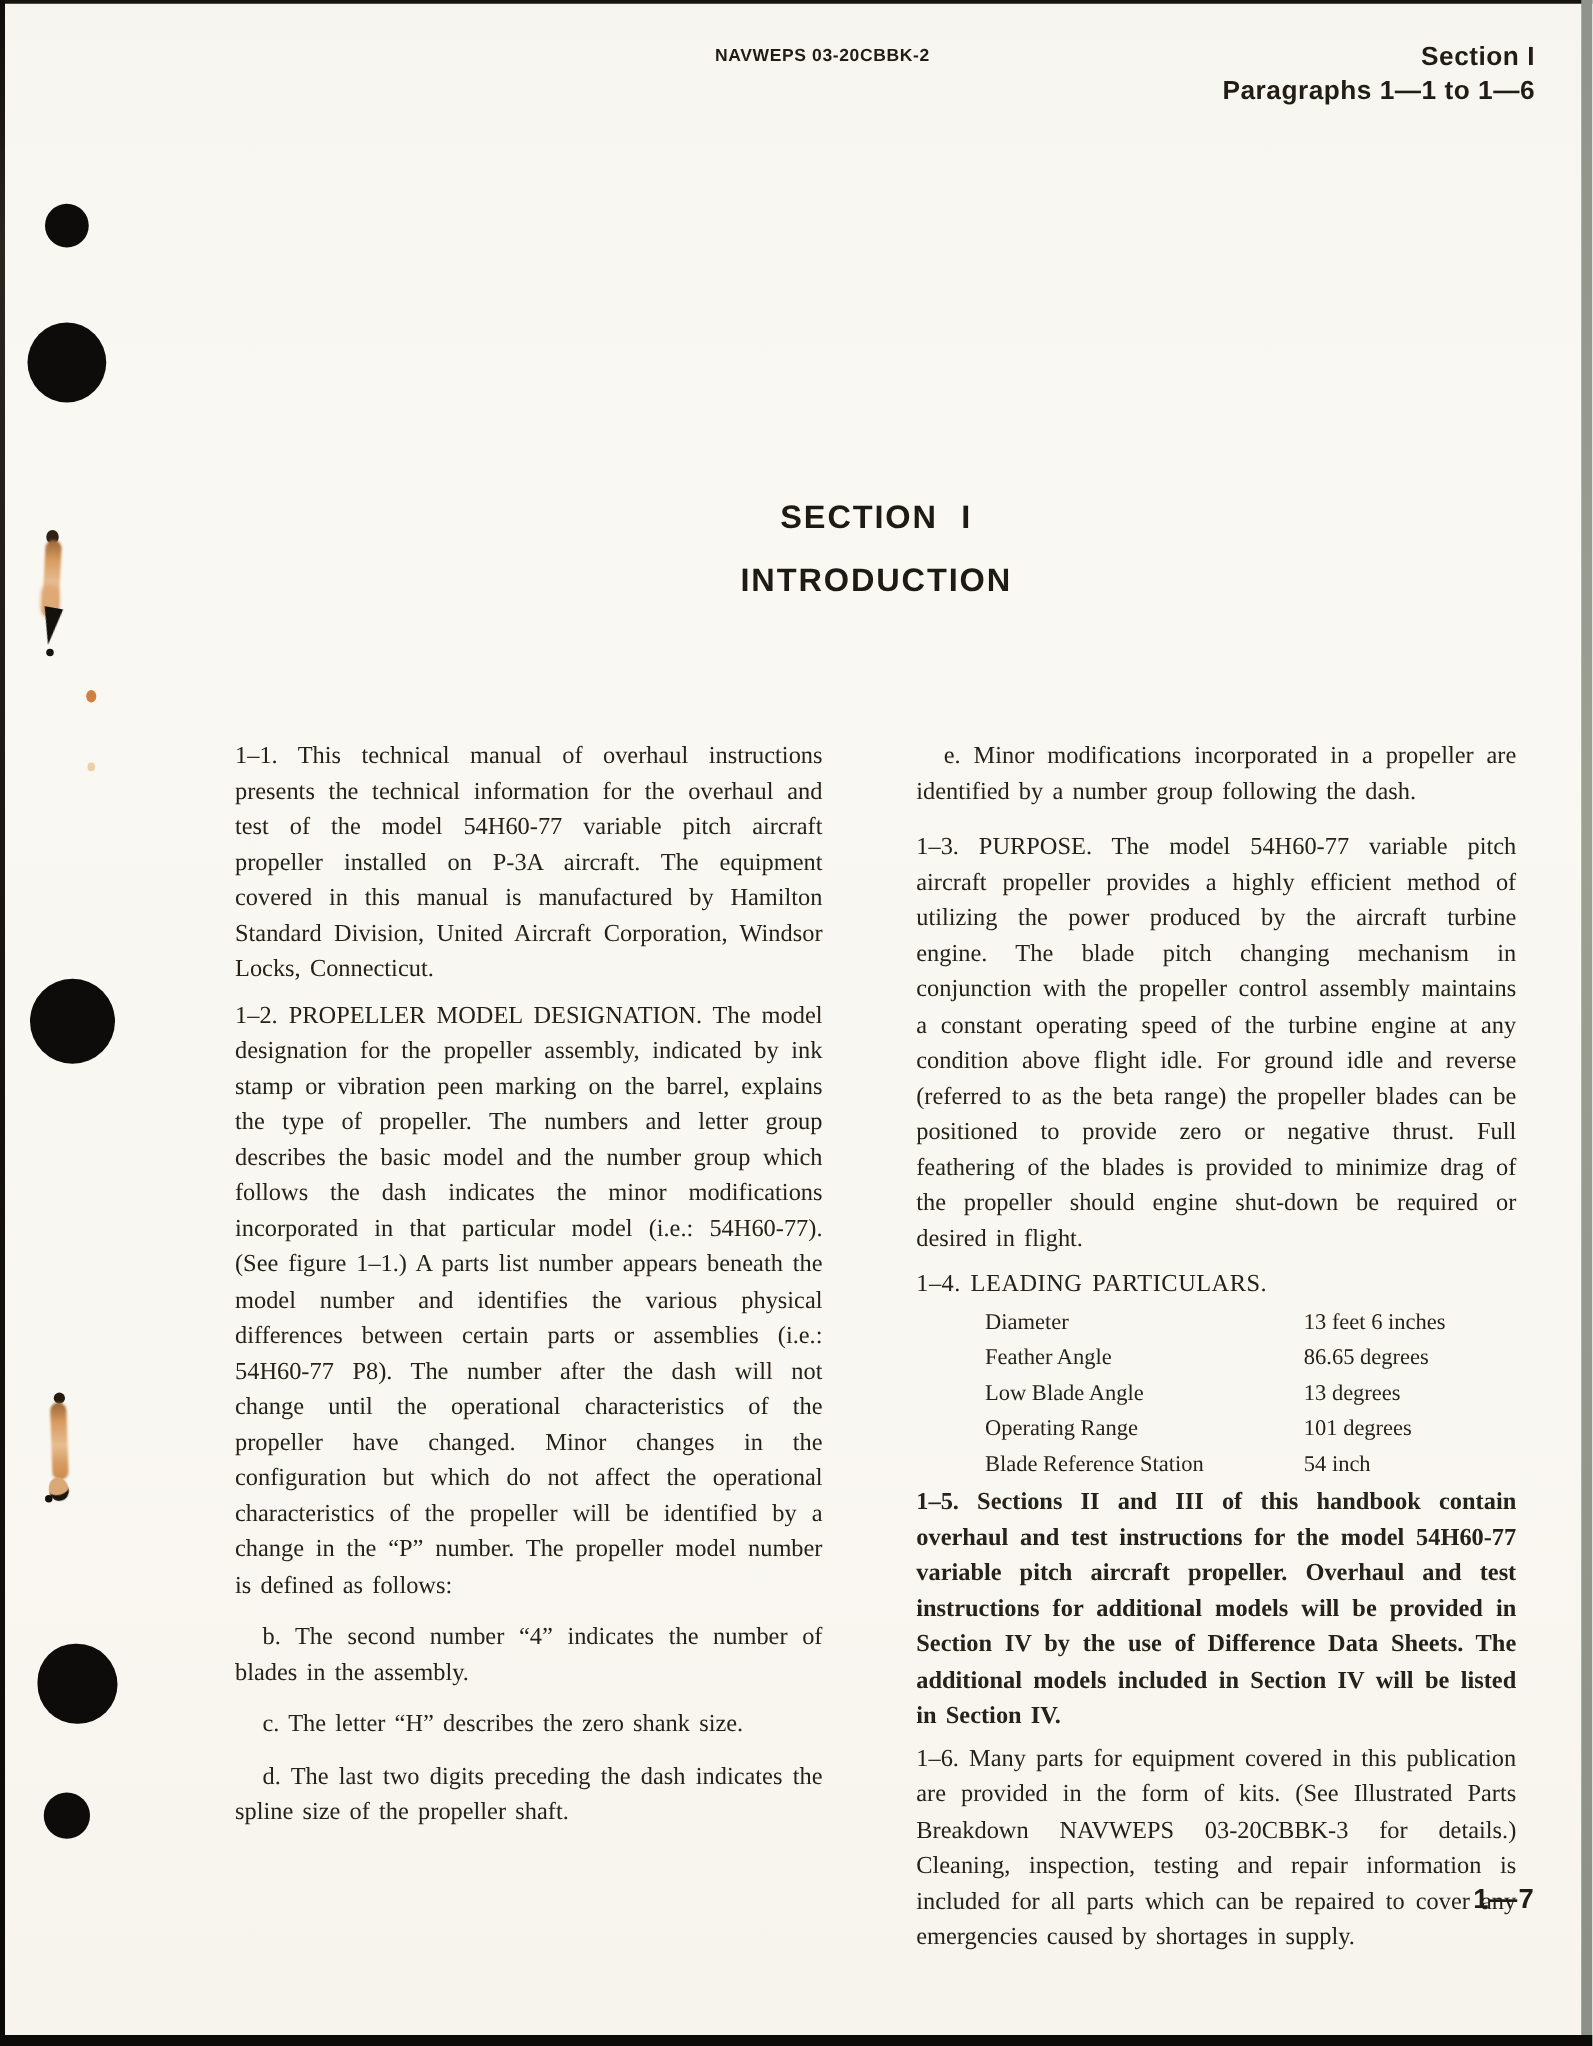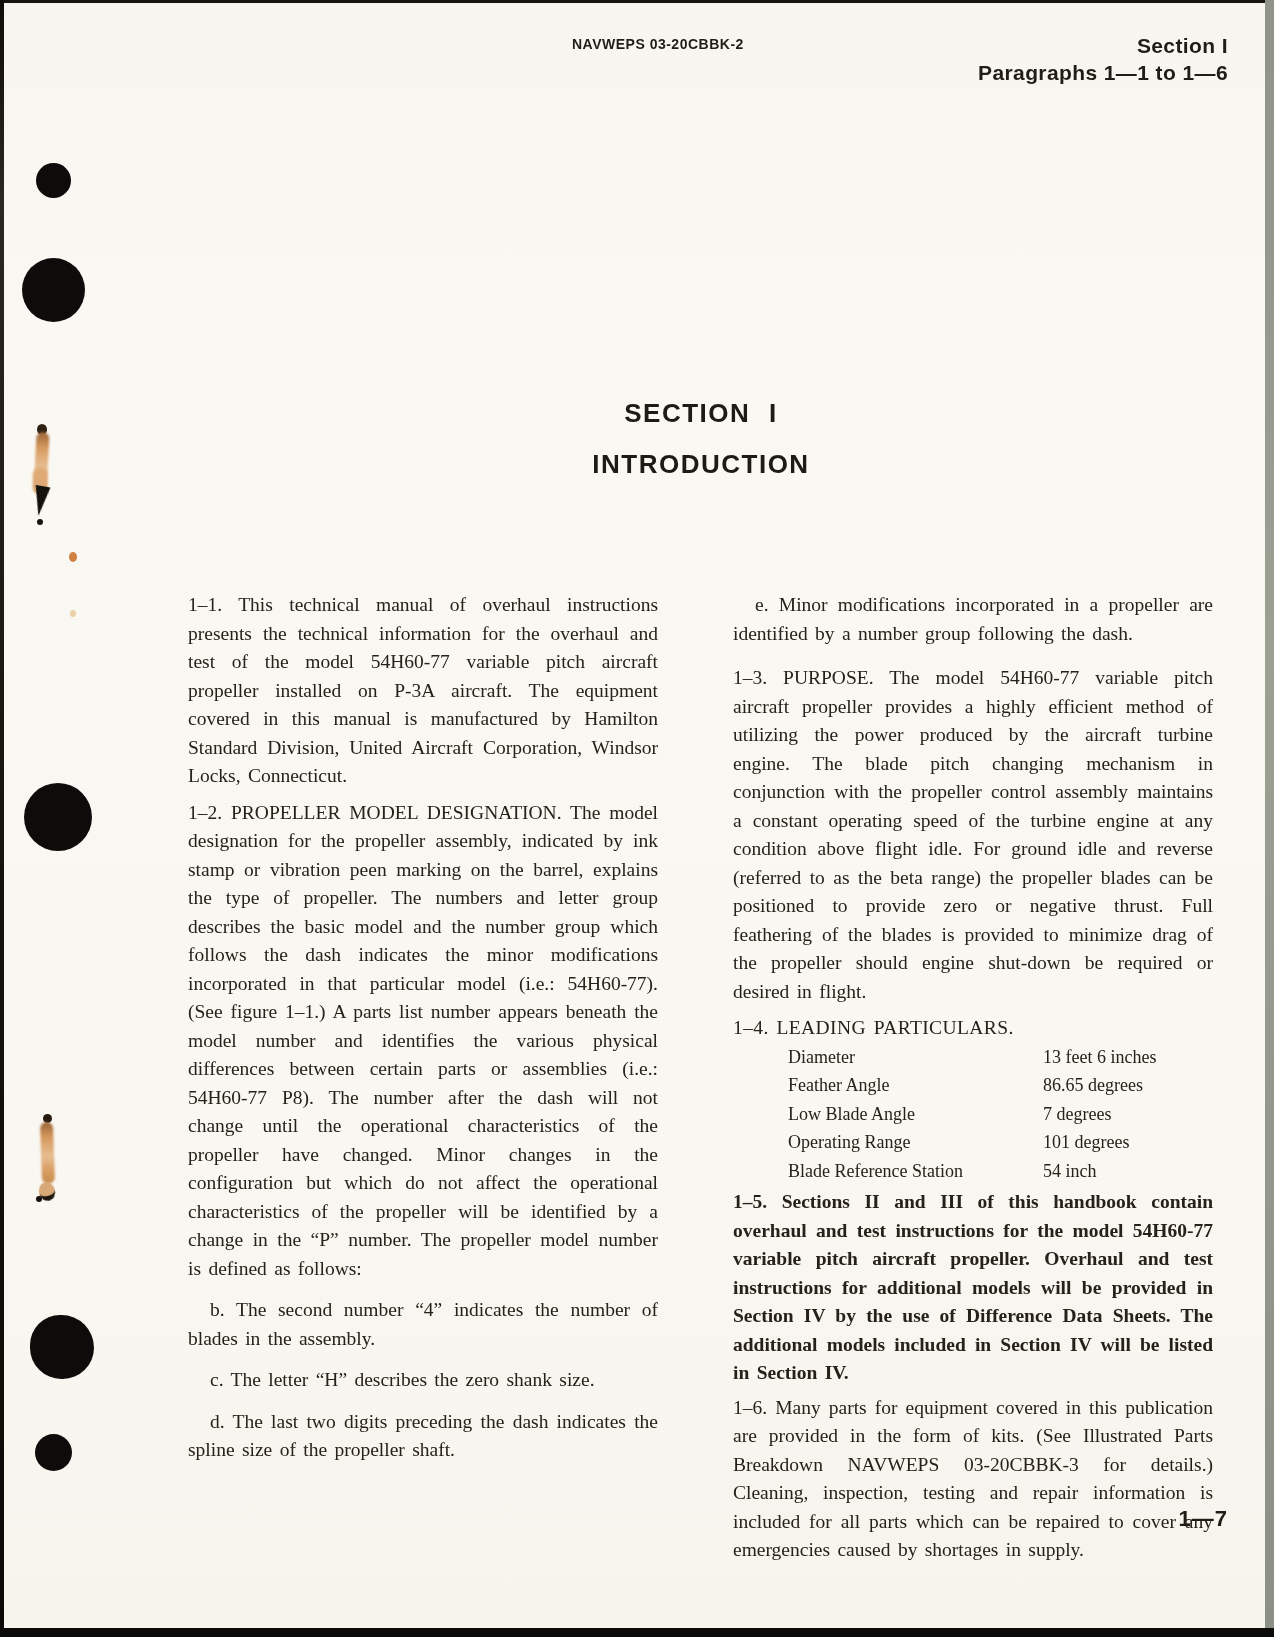--- a/index.html
+++ b/index.html
@@ -154,21 +154,21 @@
     <div class="lp-row">
       <span class="lp-label">Diameter</span>
       <span class="lp-value">13 feet 6 inches</span>
     </div>
     <div class="lp-row">
       <span class="lp-label">Feather Angle</span>
       <span class="lp-value">86.65 degrees</span>
     </div>
     <div class="lp-row">
       <span class="lp-label">Low Blade Angle</span>
-      <span class="lp-value">7 degrees</span>
+      <span class="lp-value">13 degrees</span>
     </div>
     <div class="lp-row">
       <span class="lp-label">Operating Range</span>
       <span class="lp-value">101 degrees</span>
     </div>
     <div class="lp-row">
       <span class="lp-label">Blade Reference Station</span>
       <span class="lp-value">54 inch</span>
     </div>
   </div>

